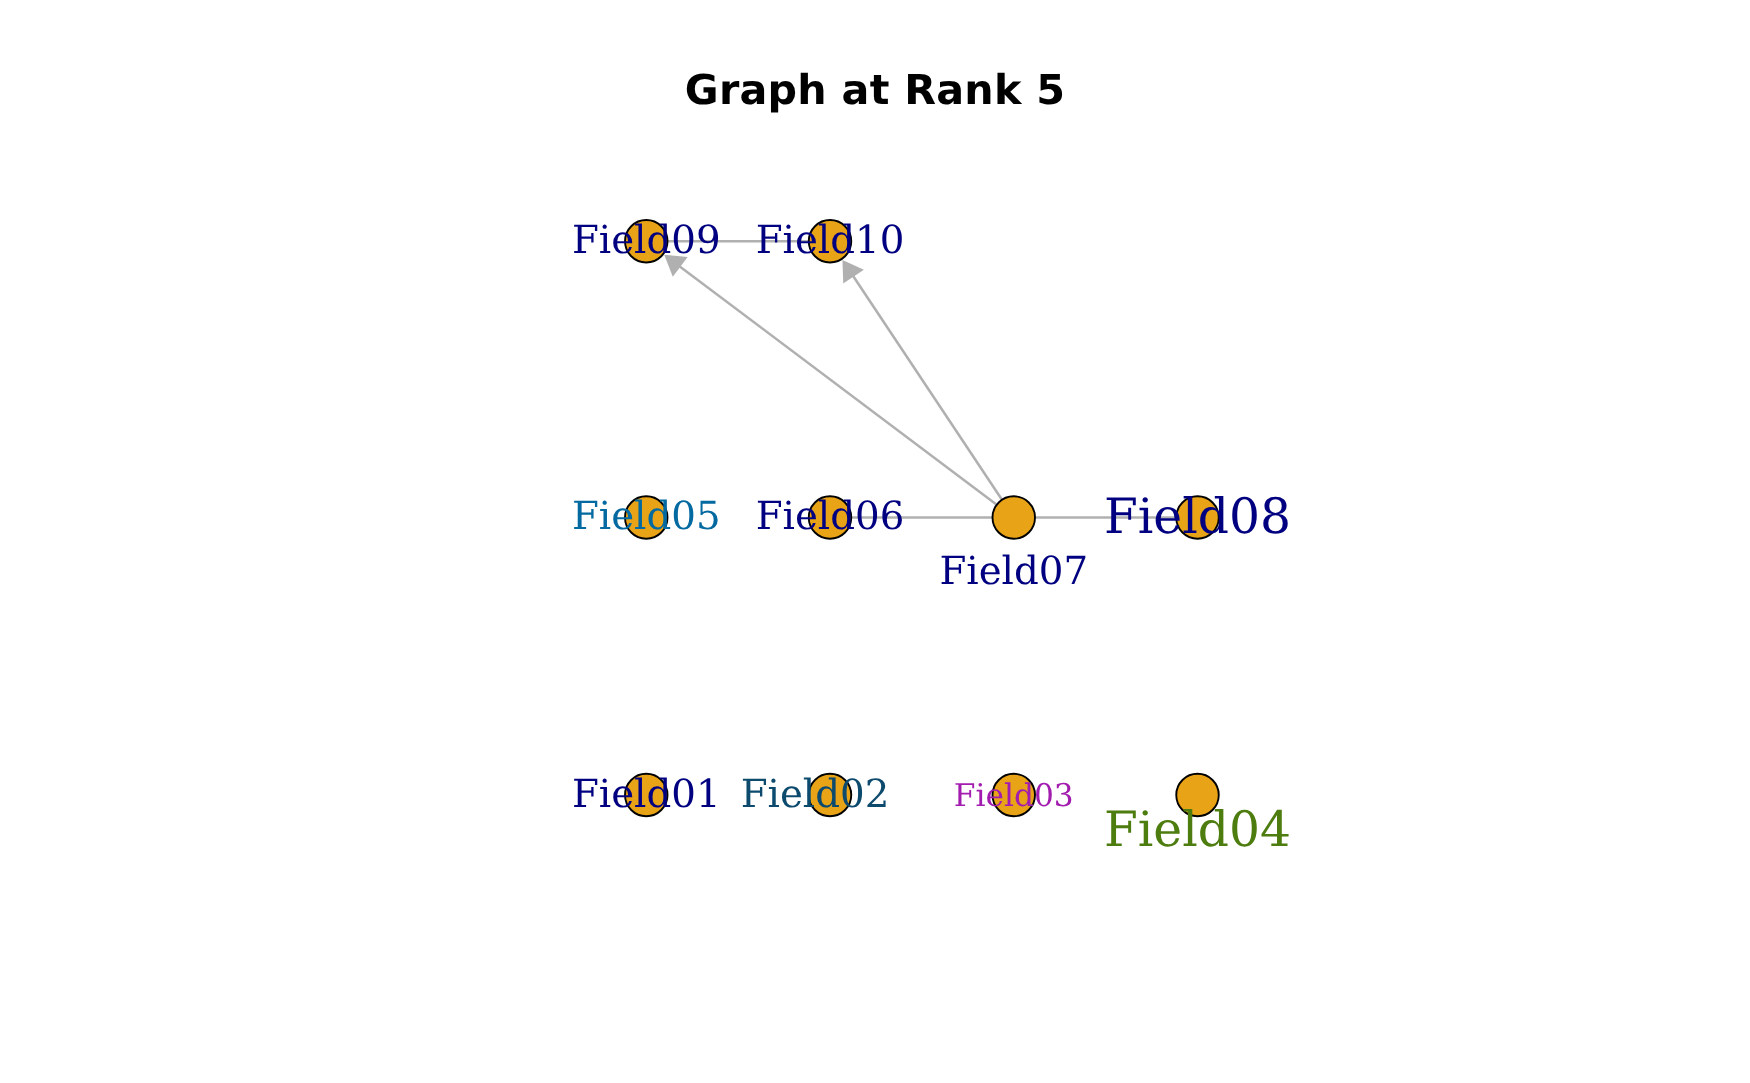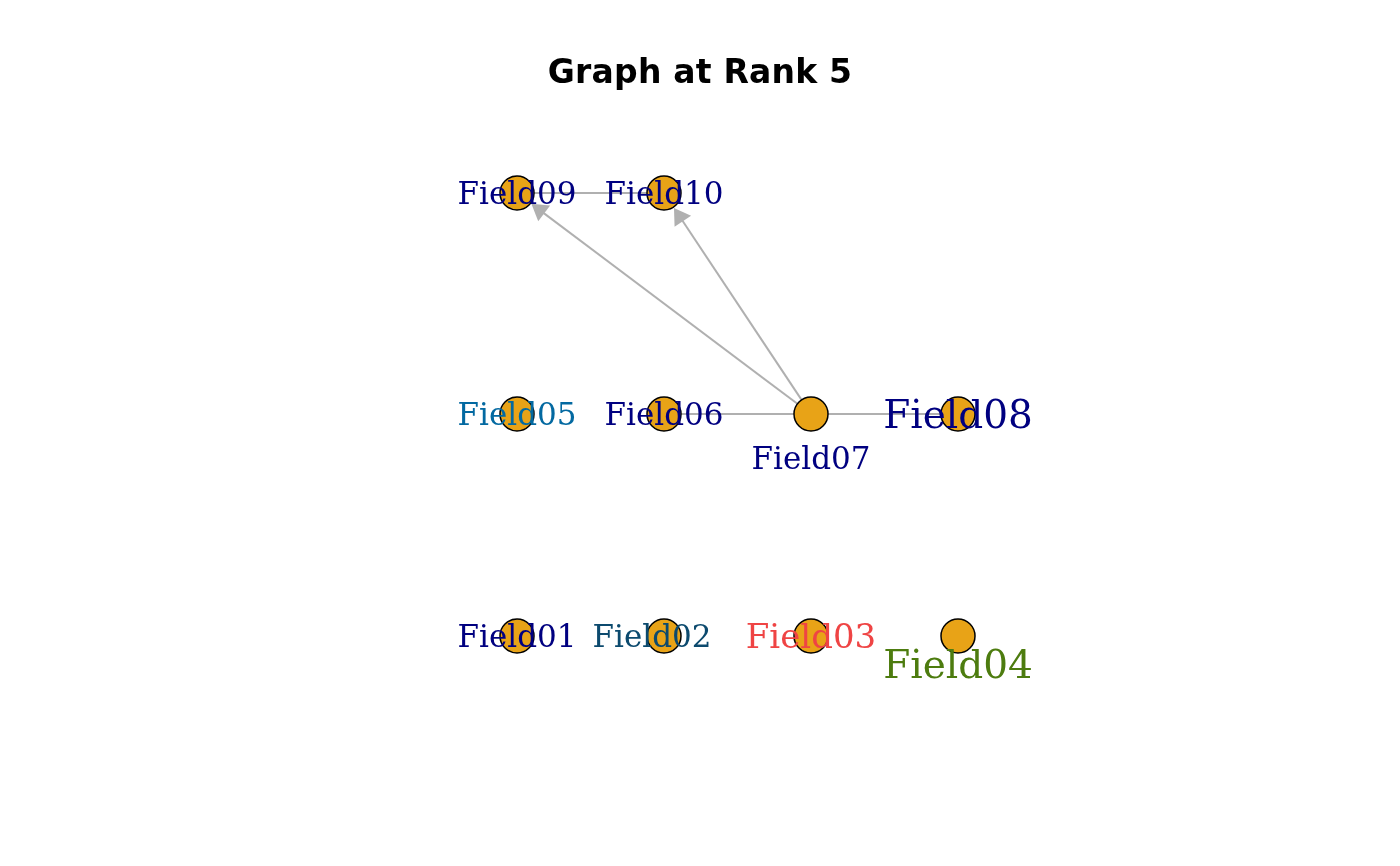--- a/index.html
+++ b/index.html
@@ -77,21 +77,21 @@
         <circle cx="811" cy="414" r="17" fill="#E8A317" stroke="#000000" stroke-width="1.5"></circle>
         <circle cx="958" cy="414" r="17" fill="#E8A317" stroke="#000000" stroke-width="1.5"></circle>
         <circle cx="517" cy="193" r="17" fill="#E8A317" stroke="#000000" stroke-width="1.5"></circle>
         <circle cx="664" cy="193" r="17" fill="#E8A317" stroke="#000000" stroke-width="1.5"></circle>
       </g>
   </svg>
 
   <div id="label-layer">
       <div class="node-label" style="left: 517px; top: 636px; color: rgb(0, 0, 128); font-size: 31px; text-align: right;">Field01</div>
       <div class="node-label" style="left: 652px; top: 636px; color: #0c4a6e; font-size: 31px;">Field02</div>
-      <div class="node-label" style="left: 811px; top: 636px; color: #ef4444; font-size: 34px;">Field03</div>
+      <div class="node-label" style="left: 811px; top: 636px; color: #a21caf; font-size: 25px;">Field03</div>
       <div class="node-label" style="left: 958px; top: 636px; color: #4d7c0f; font-size: 39px; margin-top: 28px;">Field04</div>
       <div class="node-label" style="left: 517px; top: 414px; color: #0369a1; font-size: 31px;">Field05</div>
       <div class="node-label" style="left: 664px; top: 414px; color: rgb(0, 0, 128); font-size: 31px;">Field06</div>
       <div class="node-label" style="left: 811px; top: 414px; color: rgb(0, 0, 128); font-size: 31px; margin-top: 44px;">Field07</div>
       <div class="node-label" style="left: 958px; top: 414px; color: rgb(0, 0, 128); font-size: 39px;">Field08</div>
       <div class="node-label" style="left: 517px; top: 193px; color: rgb(0, 0, 128); font-size: 31px;">Field09</div>
       <div class="node-label" style="left: 664px; top: 193px; color: rgb(0, 0, 128); font-size: 31px;">Field10</div>
     </div>
 
 </div>

